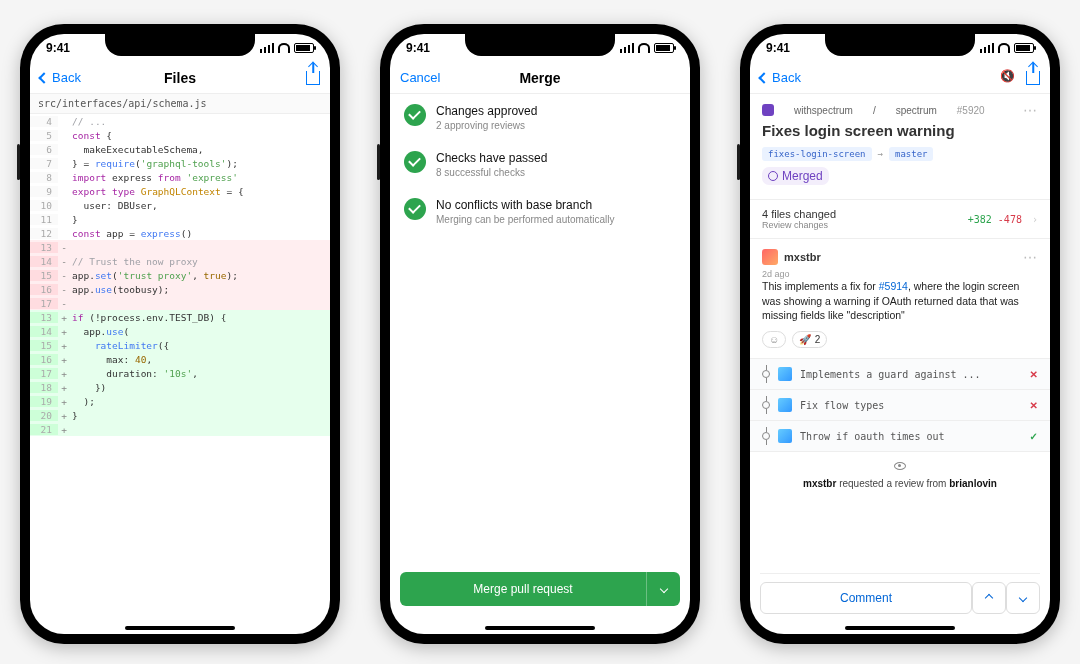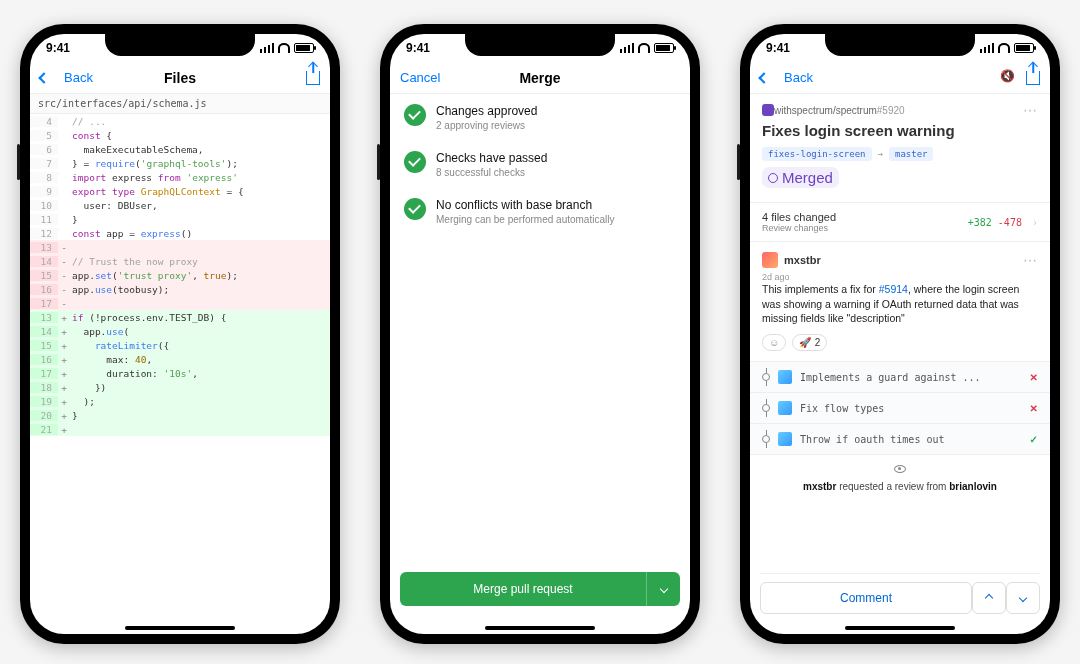--- a/index.html
+++ b/index.html
@@ -42,21 +42,21 @@
     linear-gradient(#000,#000) 12px 0/2px 10px no-repeat; }
   .wifi { width:12px;height:10px;border-radius:50% 50% 0 0;border:2px solid #000;border-bottom:none;position:relative;}
   .battery { width:20px;height:10px;border:1px solid #000;border-radius:2px;position:relative;}
   .battery::after{content:"";position:absolute;right:-3px;top:2px;width:2px;height:4px;background:#000;border-radius:1px;}
   .battery::before{content:"";position:absolute;left:1px;top:1px;width:14px;height:6px;background:#000;}
 
   .navbar {
     height: 32px; display:flex; align-items:center; justify-content:space-between;
     padding: 0 10px; border-bottom: 1px solid #eee;
   }
-  .navbar .left, .navbar .right { width: 70px; display:flex; align-items:center; gap:16px; }
+  .navbar .left, .navbar .right { width: 70px; display:flex; align-items:center; gap:4px; }
   .navbar .right { justify-content:flex-end; gap:10px; }
   .navbar .title { font-size: 14px; font-weight: 600; }
   .navlink { color:#007aff; font-size:13px; display:flex; align-items:center; gap:2px; cursor:pointer; }
   .chev-left { width:8px;height:8px;border-left:2px solid #007aff;border-bottom:2px solid #007aff;transform:rotate(45deg); }
   .share-icon { width:14px;height:14px;border:1.5px solid #007aff;border-top:none;position:relative;}
   .share-icon::before{content:"";position:absolute;left:50%;top:-8px;width:1.5px;height:10px;background:#007aff;transform:translateX(-50%);}
   .share-icon::after{content:"";position:absolute;left:50%;top:-8px;width:6px;height:6px;border-top:1.5px solid #007aff;border-left:1.5px solid #007aff;transform:translateX(-50%) rotate(45deg);}
   .mute-icon{width:14px;height:14px;position:relative;}
   .mute-icon::before{content:"🔇";font-size:12px;color:#007aff;position:absolute;left:-2px;top:-2px;}
 
@@ -82,28 +82,28 @@
   .check-circle::after{content:"";position:absolute;left:7px;top:4px;width:5px;height:9px;border-right:2px solid #fff;border-bottom:2px solid #fff;transform:rotate(45deg);}
   .merge-item .t{font-size:12px;font-weight:500;color:#111;}
   .merge-item .s{font-size:10px;color:#888;margin-top:2px;}
   .merge-btn-row{position:absolute;bottom:28px;left:10px;right:10px;display:flex;gap:0;}
   .merge-btn{flex:1;background:#2da44e;color:#fff;text-align:center;padding:10px 0;font-size:12px;font-weight:500;border-radius:6px 0 0 6px;cursor:pointer;}
   .merge-dd{width:34px;background:#2da44e;border-left:1px solid rgba(255,255,255,.3);border-radius:0 6px 6px 0;display:flex;align-items:center;justify-content:center;cursor:pointer;}
   .chev-down{width:6px;height:6px;border-right:1.5px solid #fff;border-bottom:1.5px solid #fff;transform:rotate(45deg);}
 
   
   .pr-head{padding:8px 12px;}
-  .crumb{font-size:10px;color:#666;display:flex;align-items:center;gap:0;}
+  .crumb{font-size:10px;color:#666;display:flex;align-items:center;gap:20px;}
   .crumb .num{color:#999;}
   .purple-sq{width:12px;height:12px;background:#6f42c1;border-radius:3px;display:inline-block;}
   .pr-title{font-size:15px;font-weight:700;margin-top:4px;}
   .branch-row{margin-top:8px;display:flex;align-items:center;gap:6px;font-family:ui-monospace,Menlo,monospace;font-size:9px;}
   .branch{background:#eaf2ff;color:#3765c9;padding:2px 6px;border-radius:3px;}
   .arrow{color:#999;}
-  .merged-badge{margin-top:6px;display:inline-flex;align-items:center;gap:4px;background:#f3eefb;color:#6f42c1;font-size:15px;padding:2px 6px;border-radius:7px;}
+  .merged-badge{margin-top:6px;display:inline-flex;align-items:center;gap:4px;background:#f3eefb;color:#6f42c1;font-size:12px;padding:2px 6px;border-radius:7px;}
   .merged-badge::before{content:"";width:8px;height:8px;border:1.5px solid #6f42c1;border-radius:50%;}
 
   .files-row{border-top:1px solid #eee;border-bottom:1px solid #eee;padding:8px 12px;display:flex;justify-content:space-between;align-items:center;margin-top:6px;}
   .files-row .l .t{font-size:11px;font-weight:500;} .files-row .l .s{font-size:9px;color:#888;}
   .diffstat{font-size:10px;font-family:ui-monospace,Menlo,monospace;}
   .diffstat .p{color:#2da44e;} .diffstat .m{color:#d73a49;} .diffstat .c{color:#ccc;margin-left:4px;}
 
   .pr-comment{padding:10px 12px;}
   .pr-comment .hdr{display:flex;align-items:center;gap:6px;margin-bottom:4px;}
   .avatar{width:16px;height:16px;border-radius:3px;background:linear-gradient(135deg,#f66,#fa6);}

